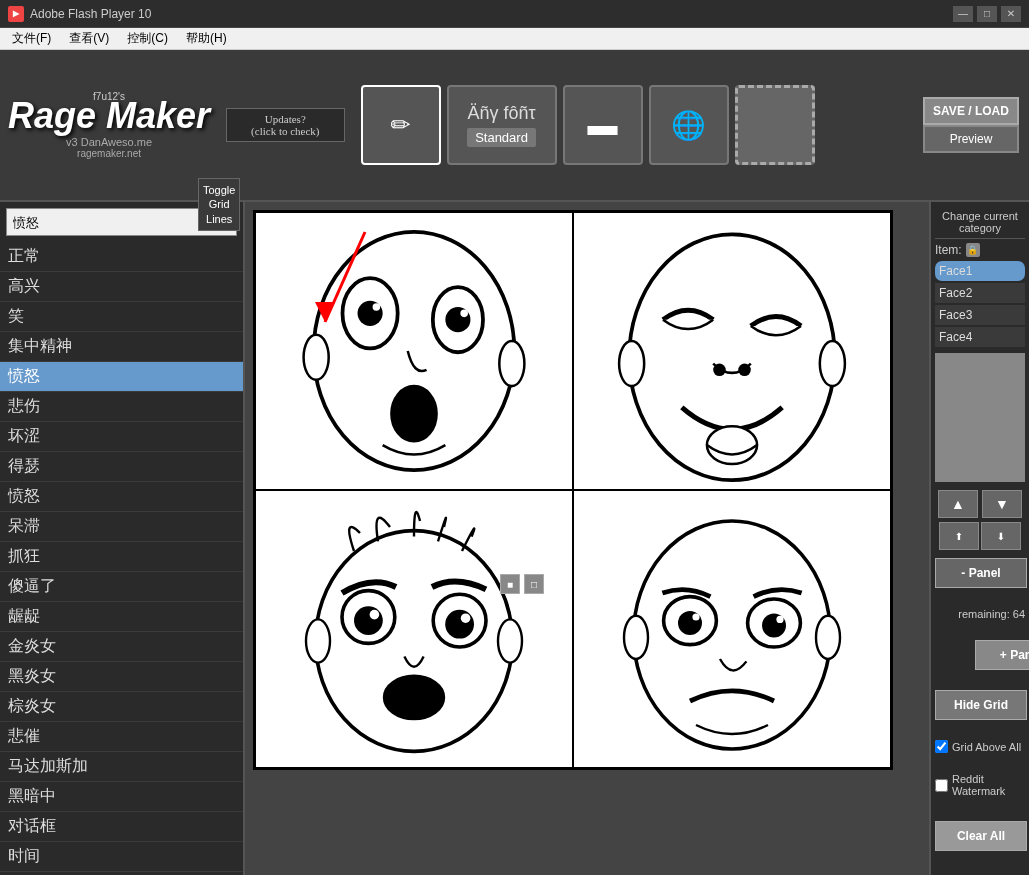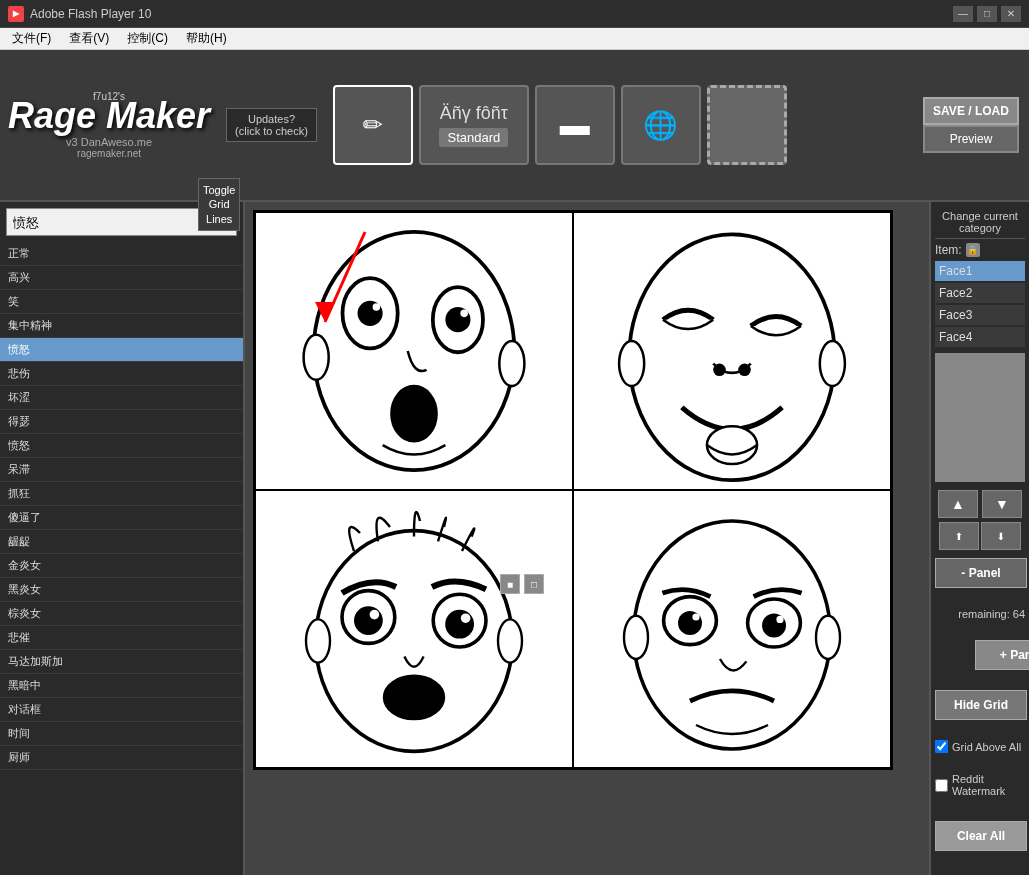--- a/index.html
+++ b/index.html
@@ -51,26 +51,27 @@
       margin-right: 8px;
     }
     #logo-subtitle { color: #ccc; font-size: 10px; margin-bottom: -4px; }
     #logo-text { color: white; font-size: 36px; font-weight: bold; font-style: italic; line-height: 1; text-shadow: 2px 2px 4px #000; }
     #logo-version { color: #aaa; font-size: 11px; margin-top: 2px; }
 
     
     #updates-box {
       background: #2a2a2a;
       border: 1px solid #666;
-      padding: 4px 8px;
+      padding: 4px 24px;
       color: #ccc;
       font-size: 11px;
       text-align: center;
       cursor: pointer;
       margin-right: 8px;
+      font-family: Liberation Serif, serif;
     }
 
     
     #toolbar-buttons {
       display: flex;
       align-items: center;
       gap: 6px;
       flex: 1;
     }
 
@@ -179,21 +180,21 @@
       overflow-x: hidden;
     }
     #sidebar-list::-webkit-scrollbar { width: 8px; }
     #sidebar-list::-webkit-scrollbar-track { background: #333; }
     #sidebar-list::-webkit-scrollbar-thumb { background: #666; }
 
     .sidebar-list-item {
       padding: 4px 8px;
       color: #ddd;
       cursor: pointer;
-      font-size: 11px;
+      font-size: 16px;
       border-bottom: 1px solid #3a3a3a;
     }
     .sidebar-list-item.selected { background: #6699cc; color: white; }
 
     
     #toggle-grid {
       position: absolute;
       left: 198px;
       top: 178px;
       color: #fff;
@@ -286,21 +287,21 @@
     }
 
     .item-option {
       padding: 3px 4px;
       color: #ddd;
       font-size: 12px;
       cursor: pointer;
       background: #3a3a3a;
       margin-bottom: 2px;
     }
-    .item-option.selected { background: #6699cc; }
+    .item-option.selected { background: #6699cc; border-radius: 7px; }
 
     #item-preview {
       flex: 1;
       background: #888;
       margin: 4px 0;
     }
 
     #item-nav {
       display: flex;
       gap: 4px;

